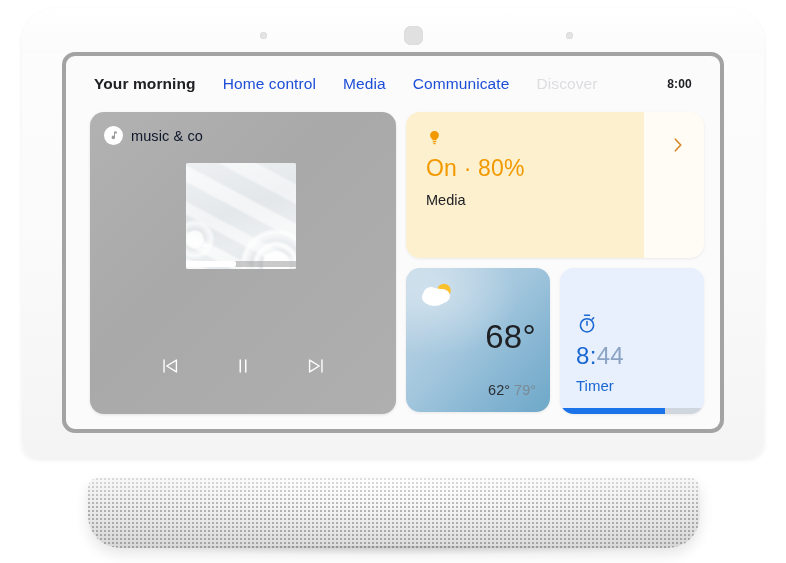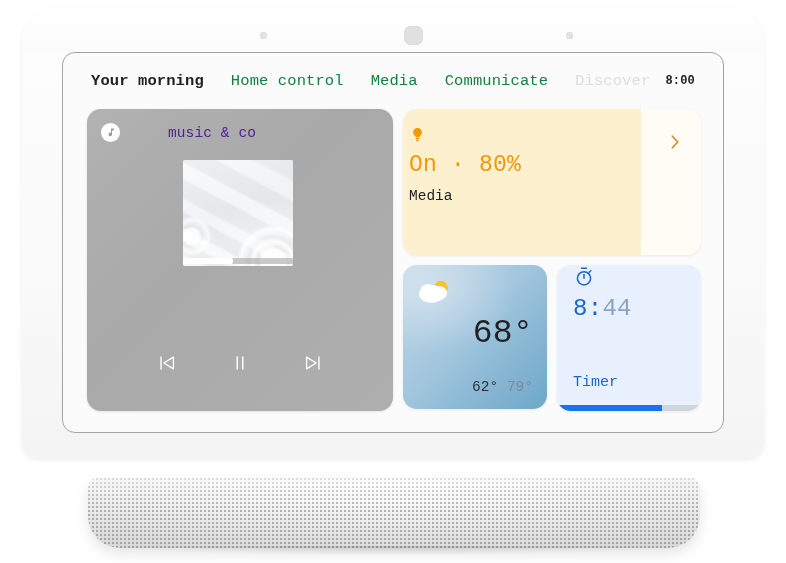--- a/index.html
+++ b/index.html
@@ -75,36 +75,35 @@
     position:absolute; left:110px; top:546px; width:566px; height:9px;
     background: radial-gradient(ellipse at 50% 0%, rgba(0,0,0,0.13), rgba(0,0,0,0) 72%);
   }
 
   
   .screen {
     position: absolute;
     left: 62px; top: 52px;
     width: 662px; height: 381px;
     background: #fbfbfb;
-    border: 1px solid #a3a3a3;
+    border: 4px solid #a3a3a3;
     border-radius: 13px;
     overflow: hidden;
-    font-family: Liberation Mono, monospace;
   }
 
   
   .tabbar {
     position: absolute;
     left: 0; top: 0; right: 0; height: 55px;
     display: flex; align-items: center;
     padding: 0 28px 0 28px;
   }
   .tab {
     font-size: 15.5px;
-    color: #15803d;
+    color: #1d4ed8;
     white-space: nowrap;
     letter-spacing: 0.1px;
   }
   .tab + .tab { margin-left: 27px; }
   .tab.active { color: #202124; font-weight: 700; }
   .tab.faded  { color: #dcdde0; }
   .clock {
     margin-left: auto;
     font-size: 12px;
     font-weight: 700;
@@ -142,21 +141,21 @@
     display:flex; align-items:center; gap: 8px;
   }
   .provider-badge {
     width: 19px; height: 19px; border-radius: 50%;
     background: #ffffff;
     display:flex; align-items:center; justify-content:center;
     flex:none;
   }
   .provider-badge svg { display:block; }
   .provider-name {
-    font-size: 14.5px; color: #4c1d95; letter-spacing: 0.1px; margin-left: 40px;
+    font-size: 14.5px; color: #0f172a; letter-spacing: 0.1px;
   }
 
   .album {
     position:absolute; left: 96px; top: 51px;
     width: 110px; height: 106px;
     border-radius: 2px;
     overflow:hidden;
     background: #e9e9e9;
   }
   .album-art {
@@ -206,21 +205,21 @@
     width: 298px; height: 146px;
     border-radius: 14px;
     overflow: hidden;
     background: #fefcf5;
     box-shadow: 0 1px 3px rgba(0,0,0,0.07);
   }
   .lamp-fill {
     position:absolute; left:0; top:0; bottom:0;
     background: #fdf0cf;
   }
-  .lamp-inner { position:absolute; inset:0; padding: 16px 6px; }
+  .lamp-inner { position:absolute; inset:0; padding: 16px 20px; }
   .bulb-icon { width: 17px; height: 20px; display:block; }
   .lamp-state {
     margin-top: 7px;
     font-size: 23px;
     color: #f29900;
     letter-spacing: 0.2px;
   }
   .lamp-name {
     margin-top: 10px;
     font-size: 14.5px;
@@ -275,21 +274,21 @@
 
   
   .timer-card {
     position: relative;
     width: 144px; height: 146px;
     border-radius: 14px;
     overflow: hidden;
     background: #e8f0fe;
     box-shadow: 0 1px 3px rgba(0,0,0,0.07);
   }
-  .timer-inner { position:absolute; inset:0; padding: 0 16px; }
+  .timer-inner { position:absolute; inset:0; padding: 15px 16px; margin-top: 29px; }
   .timer-icon { width: 22px; height: 23px; display:block; }
   .timer-time {
     margin-top: 7px;
     font-size: 24px;
     letter-spacing: 0.3px;
     color: #1967d2;
   }
   .timer-time .elapsed { color: #8ba4c4; }
   .timer-label {
     position:absolute; left: 16px; bottom: 20px;

